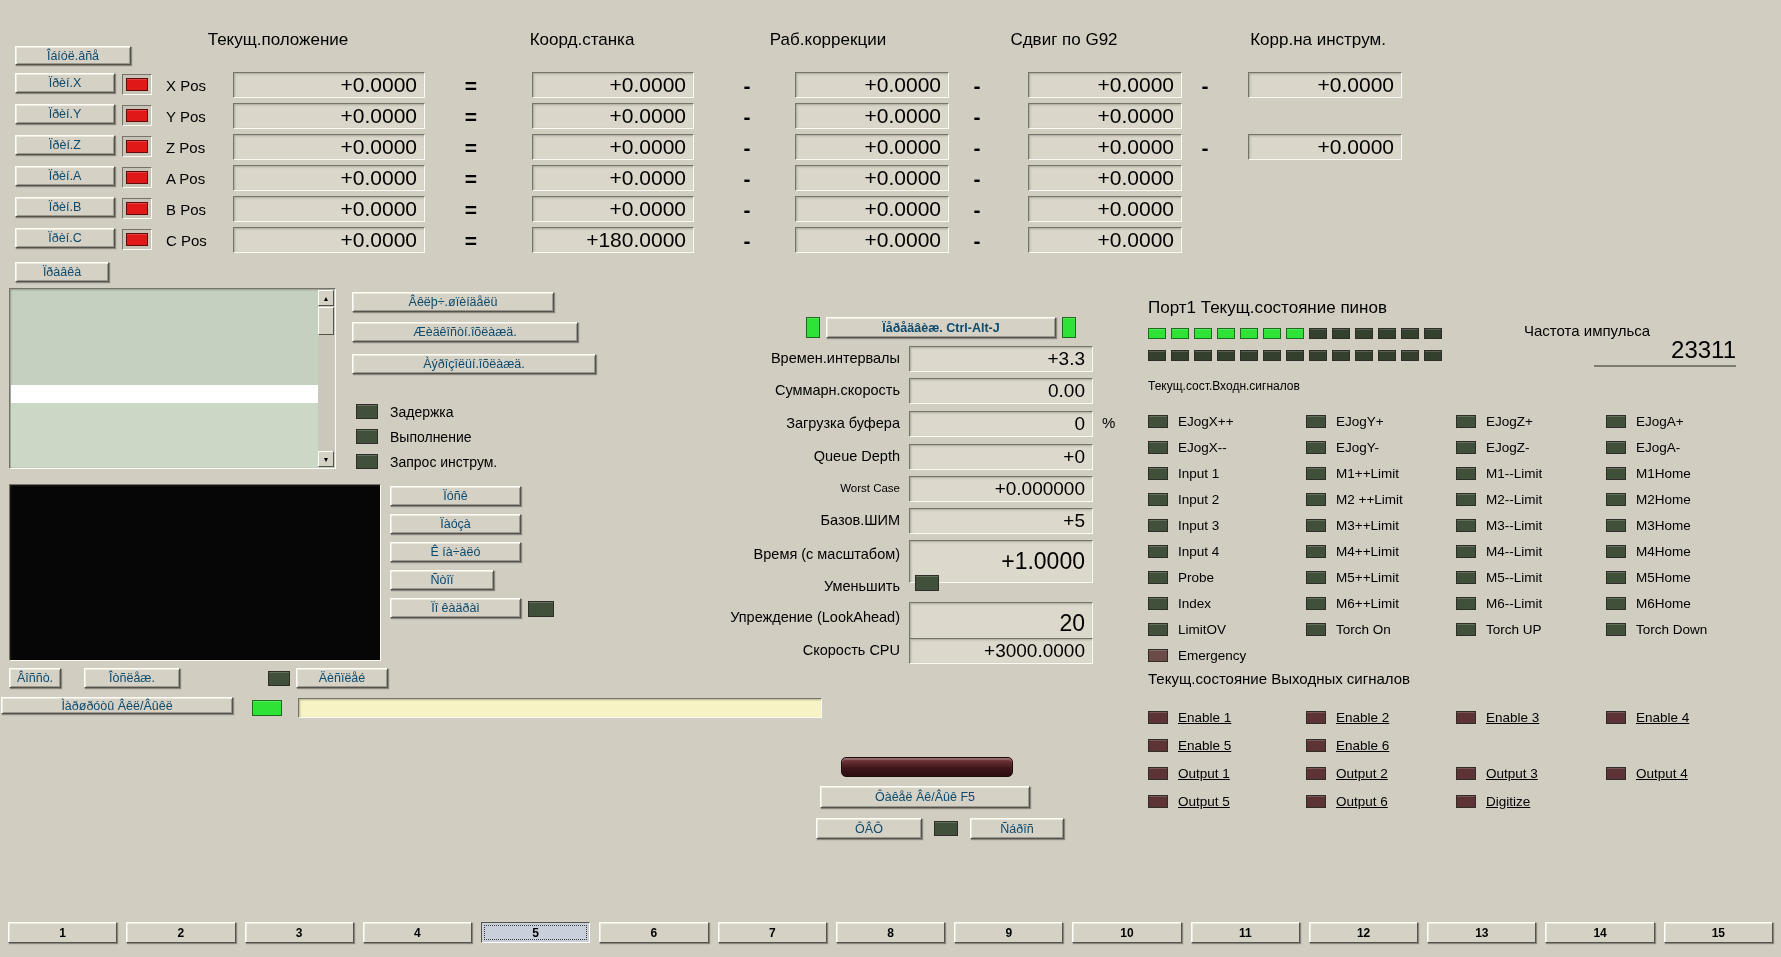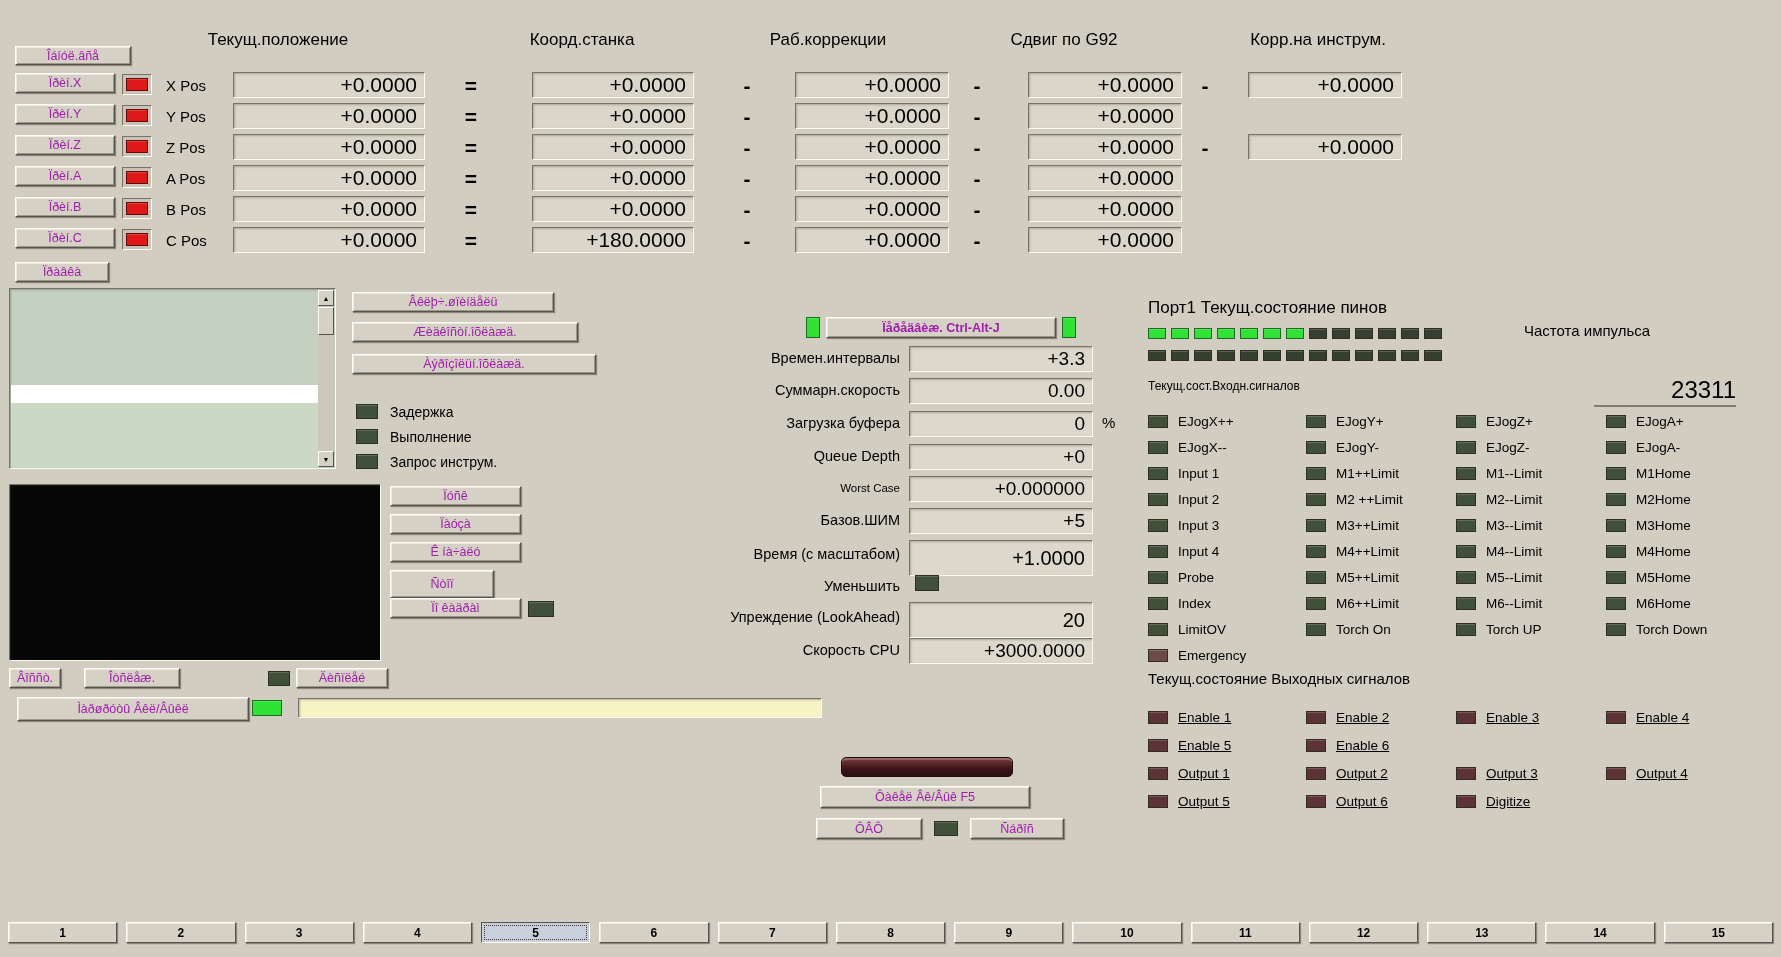--- a/index.html
+++ b/index.html
@@ -2,27 +2,27 @@
 <html><head>
 <meta charset="utf-8">
 <style>
   *{margin:0;padding:0;box-sizing:border-box;}
   html,body{width:1781px;height:957px;}
   body{position:relative;background:#d1cdc1;font-family:"Liberation Sans",sans-serif;color:#000;overflow:hidden;}
   .abs{position:absolute;}
   .btn{position:absolute;display:flex;align-items:center;justify-content:center;background:#d5d1c5;
        border:1px solid;border-color:#fdfcf7 #55534b #55534b #fdfcf7;
        box-shadow:inset 1px 1px 0 #eceade, inset -1px -1px 0 #9b998e, 1px 1px 1px rgba(50,48,44,.45);
-       font-family:inherit;font-size:12.5px;color:#a21caf;cursor:pointer;white-space:nowrap;}
+       font-family:inherit;font-size:12.5px;color:#0c4a6e;cursor:pointer;white-space:nowrap;}
   .sunken{border:1px solid;border-color:#75736a #fbfaf4 #fbfaf4 #75736a;box-shadow:inset 1px 1px 2px rgba(60,58,50,.35);}
   .field{position:absolute;display:flex;align-items:center;justify-content:flex-end;background:#dad6c9;padding:0 7px;font-size:21px;}
   .sfield{position:absolute;display:flex;align-items:center;justify-content:flex-end;background:#dcd8cb;padding:0 7px;
           font-size:19px;width:184px;height:26px;border:1px solid;border-color:#75736a #fbfaf4 #fbfaf4 #75736a;
           box-shadow:inset 1px 1px 2px rgba(60,58,50,.3);}
-  .sfield.lg{height:36px;font-size:20px;}
+  .sfield.lg{height:43px;font-size:23px;}
   .sep{position:absolute;font-size:21px;font-weight:bold;text-align:center;width:26px;}
   .colhead{position:absolute;transform:translateX(-50%);font-size:17px;white-space:nowrap;}
   .led{display:inline-block;border:1px solid #2e2d28;box-shadow:inset 0 1px 0 rgba(255,255,255,.18);}
   .led.on{background:#2fe236;border-color:#1c6b20;}
   .led.off{background:#33402e;}
   .led.dgreen{background:#41503a;}
   .led.maroon{background:#5d3335;}
   .led.brown{background:#6b4a48;}
   .led.redled{background:#e01818;border-color:#5e0c0c;}
   .led.none{visibility:hidden;}
@@ -63,21 +63,21 @@
   #status-line{left:298px;top:698px;width:524px;height:20px;background:#f7f3c5;}
   #torchbar{position:absolute;left:841px;top:757px;width:172px;height:20px;border-radius:5px;
             background:linear-gradient(#7a3a40,#3c1418 60%,#2c0e11);border:1px solid #1f0a0c;
             box-shadow:inset 0 2px 1px rgba(255,255,255,.25);}
   .tabbar{position:absolute;left:8px;right:8px;top:922px;display:flex;gap:9px;}
   .tab{flex:1;height:21px;display:flex;align-items:center;justify-content:center;background:#d5d1c5;
        border:1px solid;border-color:#fdfcf7 #55534b #55534b #fdfcf7;
        box-shadow:inset 1px 1px 0 #eceade, 1px 1px 1px rgba(50,48,44,.45);font-size:12px;font-weight:bold;cursor:pointer;}
   .tab.active{background:#c9cfdb;border-color:#55534b #fdfcf7 #fdfcf7 #55534b;box-shadow:none;outline:1px dotted #3b3a35;outline-offset:-4px;}
   .hdr-big{position:absolute;font-size:17px;white-space:nowrap;}
-  .pulse-val{position:absolute;left:1594px;top:336px;width:142px;text-align:right;font-size:24px;border-bottom:2px solid #7d7b72;padding-bottom:1px;margin-top:40px;}
+  .pulse-val{position:absolute;left:1594px;top:336px;width:142px;text-align:right;font-size:24px;border-bottom:2px solid #7d7b72;padding-bottom:1px;}
 </style>
 </head>
 <body>
 
 <button class="btn" style="left:15px;top:46px;width:116px;height:19px">Îáíóë.âñå</button>
 
 <span class="colhead" style="left:278px;top:30px">Текущ.положение</span>
 <span class="colhead" style="left:582px;top:30px">Коорд.станка</span>
 <span class="colhead" style="left:828px;top:30px">Раб.коррекции</span>
 <span class="colhead" style="left:1064px;top:30px">Сдвиг по G92</span>
@@ -203,30 +203,30 @@
 <span class="led dgreen abs" style="left:356px;top:429px;width:22px;height:15px"></span>
 <span class="abs" style="left:390px;top:429px;font-size:14px">Выполнение</span>
 <span class="led dgreen abs" style="left:356px;top:454px;width:22px;height:15px"></span>
 <span class="abs" style="left:390px;top:454px;font-size:14px">Запрос инструм.</span>
 
 <div id="gcode" class="abs sunken"></div>
 
 <button class="btn" style="left:390px;top:486px;width:131px;height:20px">Ïóñê</button>
 <button class="btn" style="left:390px;top:514px;width:131px;height:20px">Ïàóçà</button>
 <button class="btn" style="left:390px;top:542px;width:131px;height:20px">Ê íà÷àëó</button>
-<button class="btn" style="left:390px;top:570px;width:104px;height:28px">Ñòîï</button>
+<button class="btn" style="left:390px;top:570px;width:104px;height:20px">Ñòîï</button>
 <button class="btn" style="left:390px;top:598px;width:131px;height:20px">Ïî êàäðàì</button>
 <span class="led dgreen abs" style="left:528px;top:601px;width:26px;height:16px"></span>
 
 <button class="btn" style="left:9px;top:668px;width:52px;height:20px">Âîññò.</button>
 <button class="btn" style="left:84px;top:668px;width:96px;height:20px">Îòñëåæ.</button>
 <span class="led dgreen abs" style="left:268px;top:671px;width:22px;height:15px"></span>
 <button class="btn" style="left:296px;top:668px;width:92px;height:20px">Äèñïëåé</button>
 
-<button class="btn" style="left:17px;top:697px;width:232px;height:24px">Ìàðøðóòû Âêë/Âûêë</button>
+<button class="btn" style="left:1px;top:697px;width:232px;height:17px">Ìàðøðóòû Âêë/Âûêë</button>
 <span class="led on abs" style="left:252px;top:700px;width:30px;height:16px"></span>
 <div id="status-line" class="abs sunken"></div>
 
 <span class="led on abs" style="left:806px;top:317px;width:14px;height:21px"></span>
 <button class="btn" style="left:826px;top:317px;width:230px;height:21px;font-weight:bold">Ïåðåäâèæ. Ctrl-Alt-J</button>
 <span class="led on abs" style="left:1062px;top:317px;width:14px;height:21px"></span>
 
 <span class="stat-label" style="top:350px">Времен.интервалы</span>
 <div class="sfield" style="left:909px;top:346px">+3.3</div>
 

